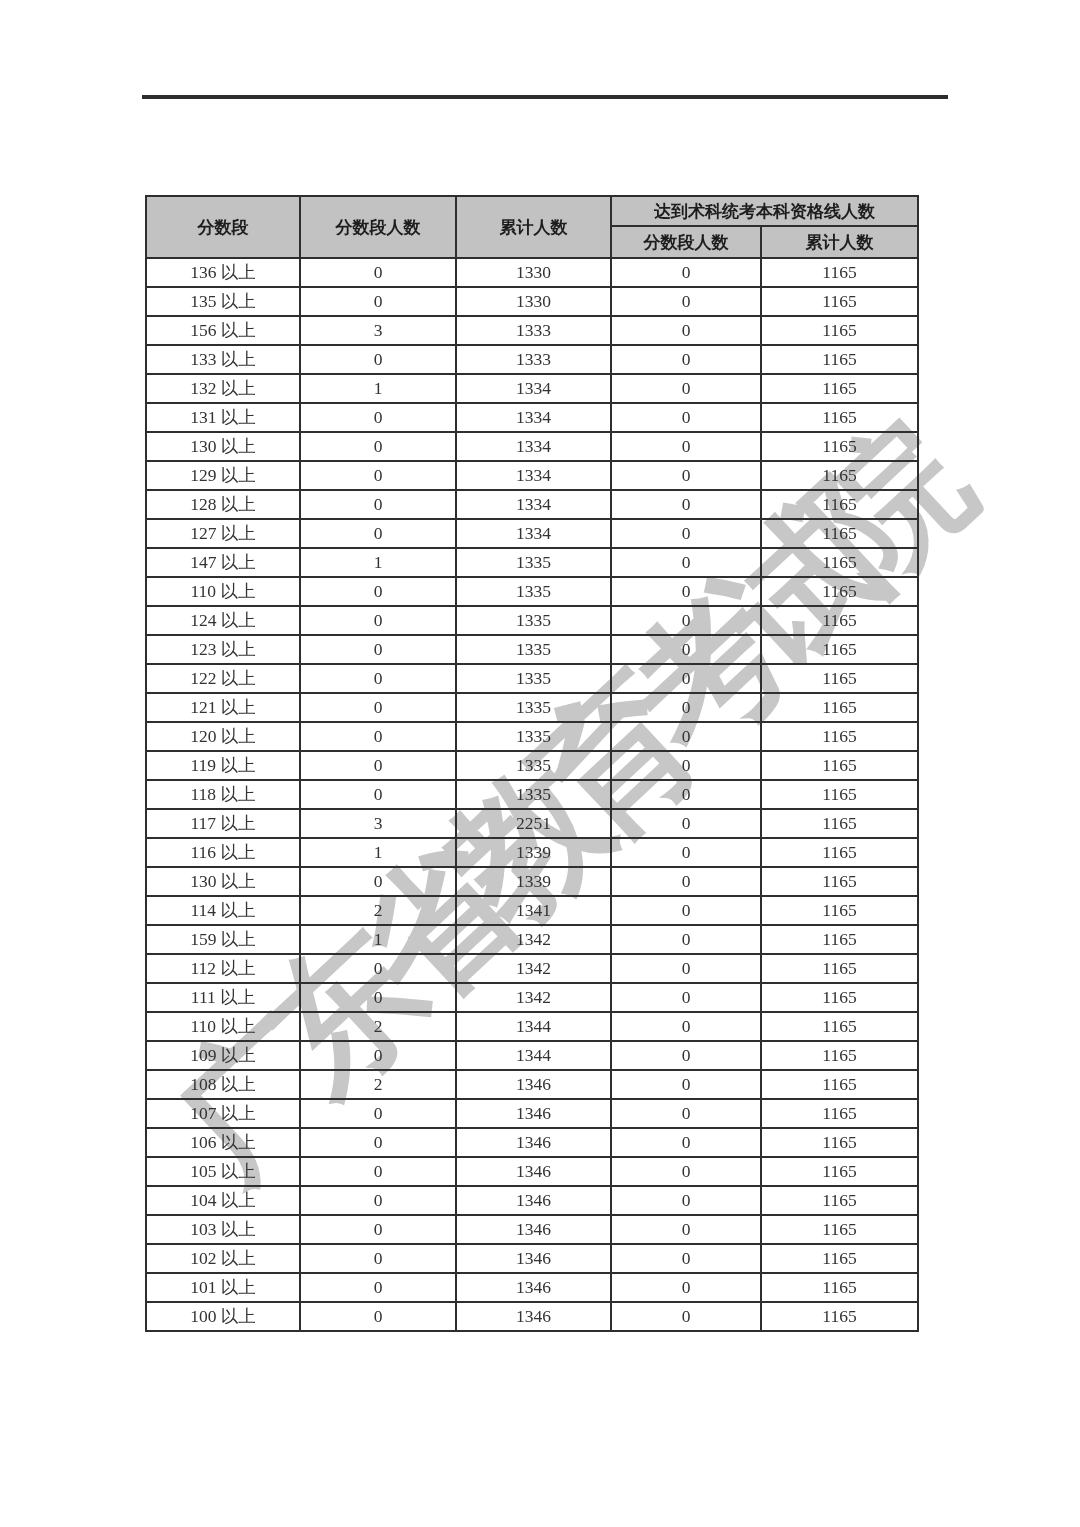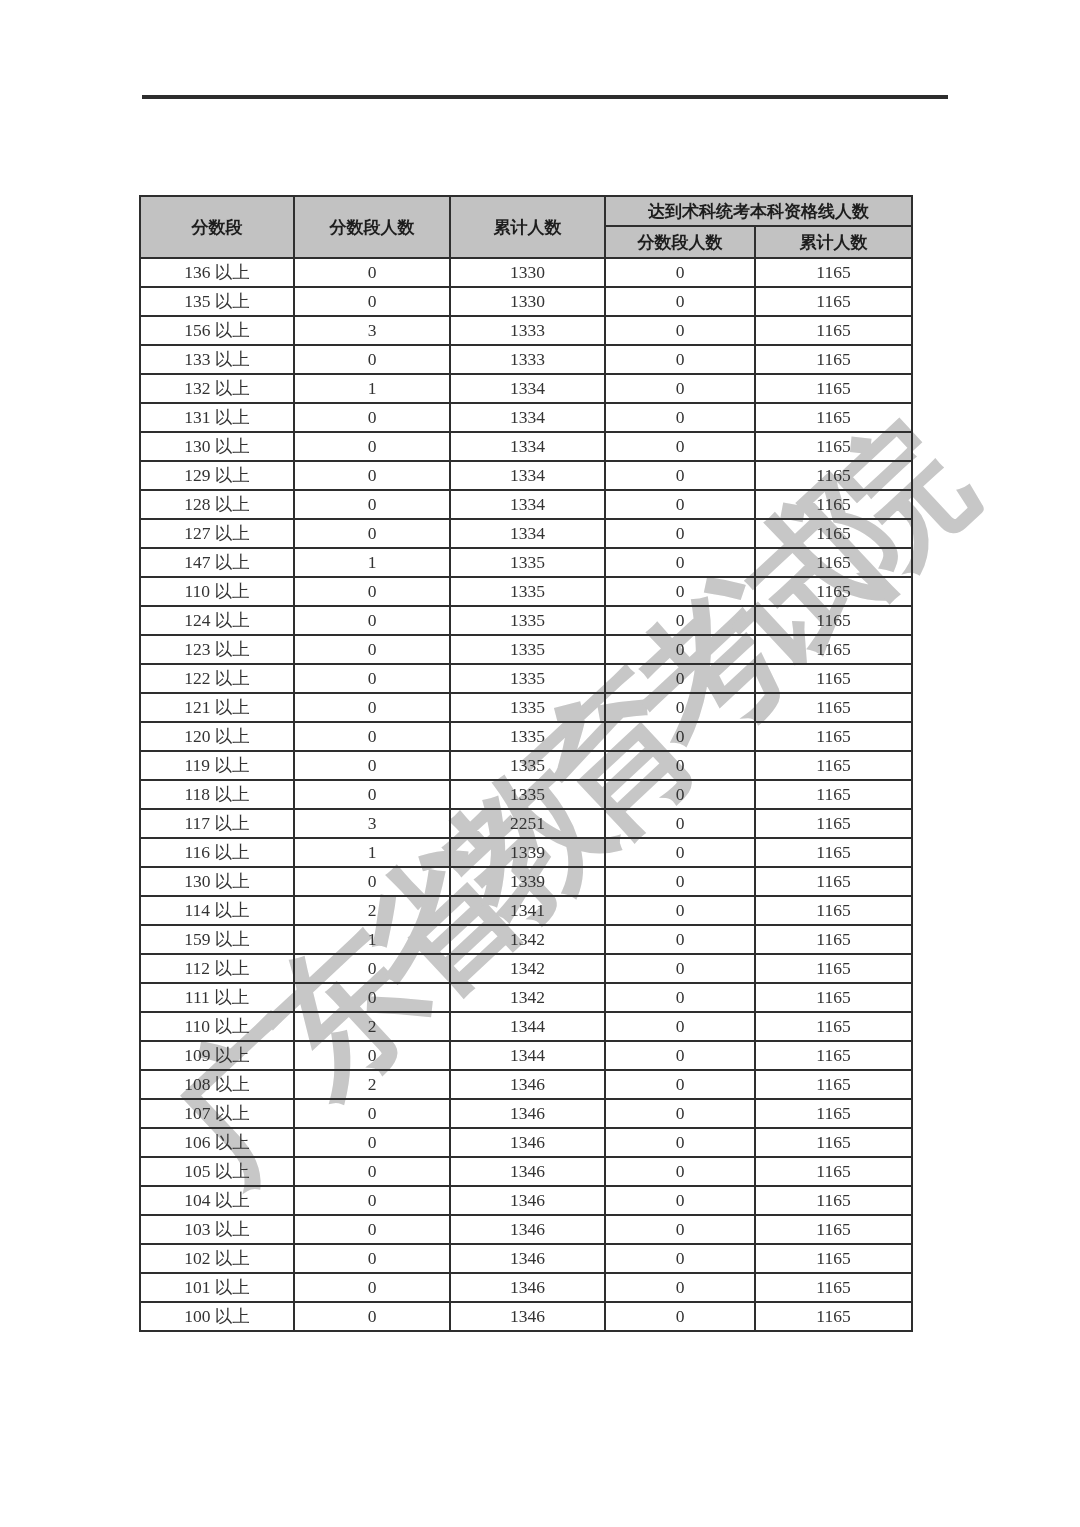--- a/index.html
+++ b/index.html
@@ -38,21 +38,21 @@
     letter-spacing: -24px;
     white-space: nowrap;
     color: #c7c7c7;
     font-family: "DejaVu Serif", "Liberation Serif", serif;
     z-index: 0;
     pointer-events: none;
     user-select: none;
   }
   table.score-table {
     position: absolute;
-    left: 139px;
+    left: 145px;
     top: 195px;
     width: 772px;
     border-collapse: collapse;
     table-layout: fixed;
     z-index: 1;
   }
   table.score-table th,
   table.score-table td {
     border: 2px solid #2e2e2e;
     text-align: center;

